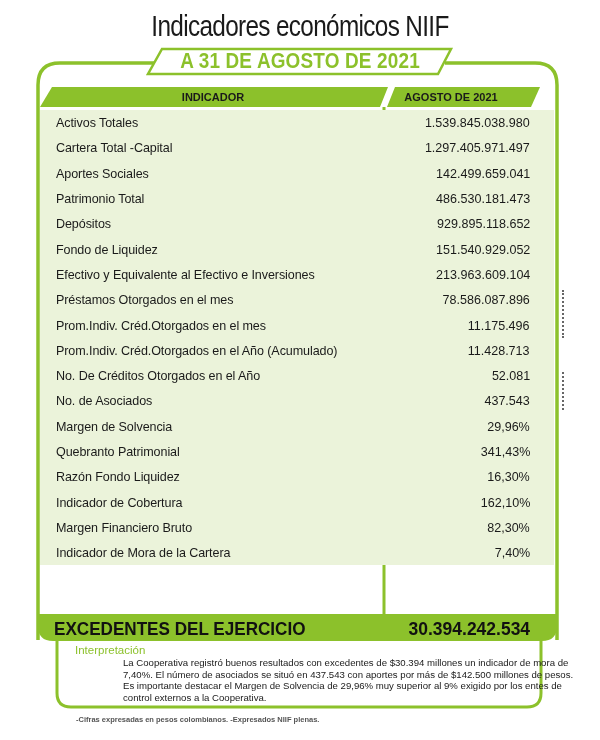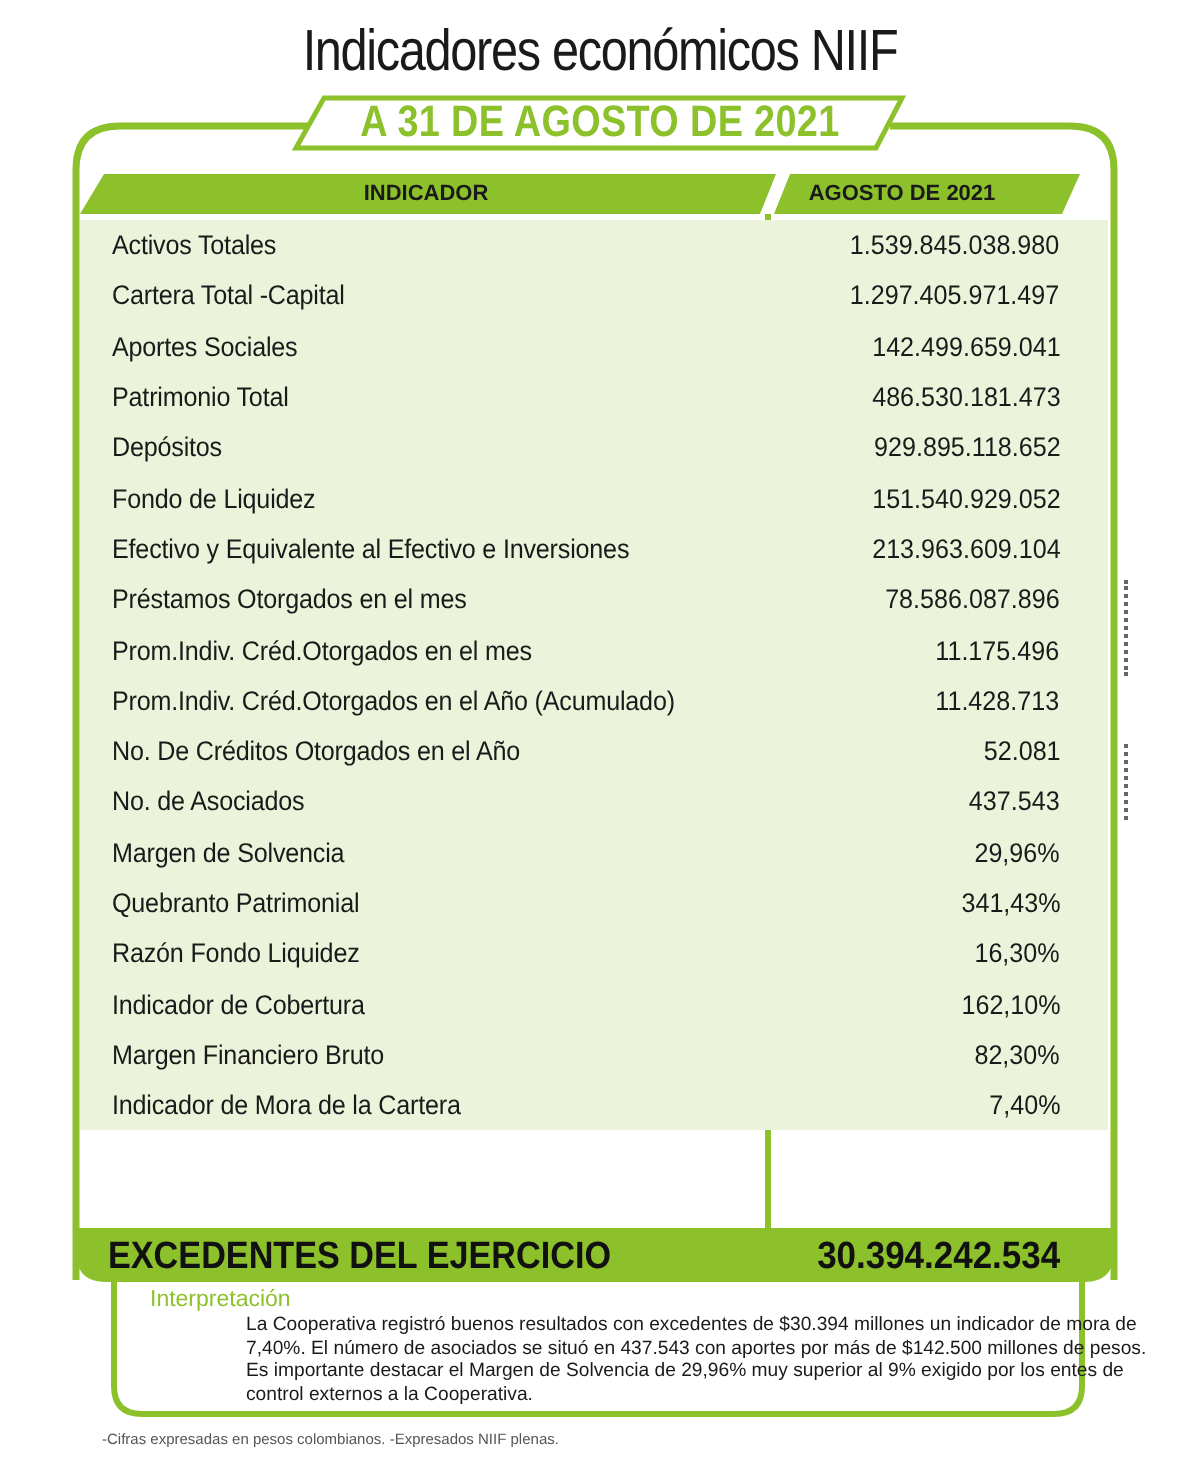--- a/index.html
+++ b/index.html
@@ -42,21 +42,21 @@
     transform: scaleX(0.92); transform-origin: right center; white-space: nowrap;
   }
 
   .interp-title {
     position: absolute; left: 75px; top: 644px; font-size: 11.5px; font-weight: normal; color: #8cc12b;
   }
   .interp-text {
     position: absolute; left: 75px; top: 657px; width: 462px; font-size: 9.6px; line-height: 11.6px; color: #1a1a1a; margin-left: 48px;
   }
   .footnote {
-    position: absolute; left: 51px; top: 715px; font-size: 7.5px; color: #555;
+    position: absolute; left: 76px; top: 715px; font-size: 7.5px; color: #555; font-weight: bold;
   }
 </style>
 </head>
 <body>
 
 <svg class="frame-svg" viewBox="0 0 600 740" xmlns="http://www.w3.org/2000/svg">
 
   <path d="M155,63 L60,63 Q38,63 38,85 L38,640" fill="none" stroke="#8cc12b" stroke-width="3.5"></path>
   <path d="M445,63 L535,63 Q557,63 557,85 L557,640" fill="none" stroke="#8cc12b" stroke-width="3.5"></path>
 

